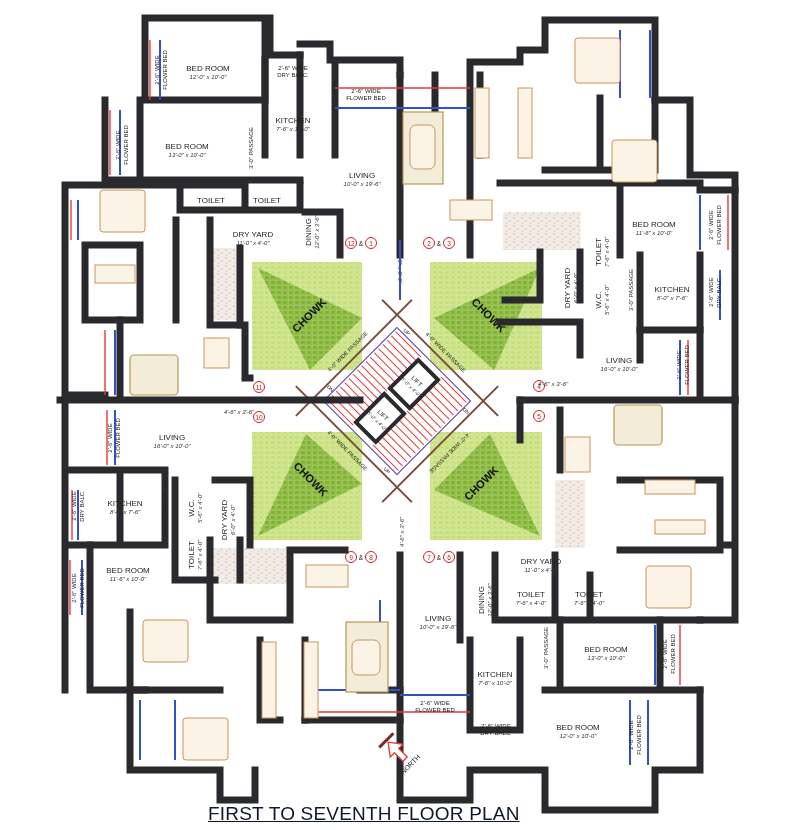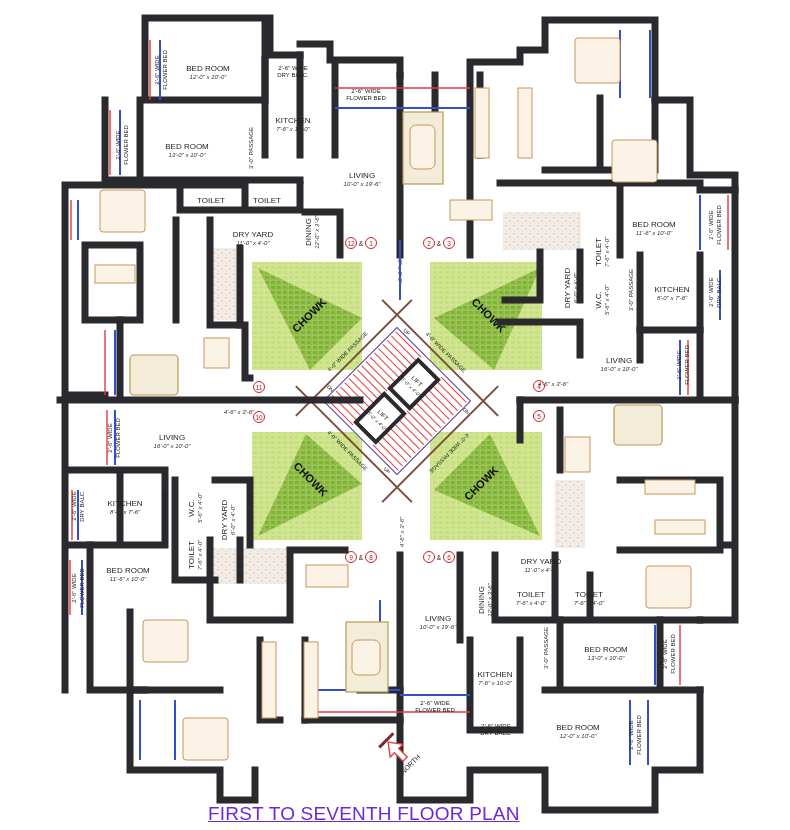--- a/index.html
+++ b/index.html
@@ -10,21 +10,21 @@
   .win-b { stroke:#3450c8; stroke-width:2; fill:none; }
   .lbl { font-family:"Liberation Sans", sans-serif; font-size:8px; fill:#222; text-anchor:middle; }
   .dim { font-family:"Liberation Sans", sans-serif; font-size:6px; fill:#333; text-anchor:middle; font-style:italic; }
   .small { font-family:"Liberation Sans", sans-serif; font-size:6px; fill:#222; text-anchor:middle; }
   .chowk-txt { font-family:"Liberation Sans", sans-serif; font-size:11px; fill:#111; text-anchor:middle; font-weight:bold; }
   .furn { fill:#fbf3e6; stroke:#c9955a; stroke-width:1; }
   .furn2 { fill:#f3ecd8; stroke:#b89a50; stroke-width:1.2; }
   .stair { stroke:#e04040; stroke-width:1; }
   .flat-no { fill:#fff; stroke:#d02020; stroke-width:1; }
   .flat-txt { font-family:"Liberation Sans", sans-serif; font-size:6.5px; fill:#c01818; text-anchor:middle; }
-  #title { position:absolute; left:208px; top:803px; font-size:19px; color:#6d28d9; text-decoration:underline; letter-spacing:0.2px; font-family:"Liberation Sans", sans-serif; }
+  #title { position:absolute; left:208px; top:803px; font-size:19px; color:#0f172a; text-decoration:underline; letter-spacing:0.2px; font-family:"Liberation Sans", sans-serif; }
 </style>
 </head>
 <body>
 
 <svg id="plan" viewBox="0 0 790 830" xmlns="http://www.w3.org/2000/svg">
   <defs>
     <pattern id="tile" width="6" height="5" patternUnits="userSpaceOnUse">
       <rect width="6" height="5" fill="none"></rect>
       <rect x="0.6" y="0.6" width="4.6" height="3.6" fill="none" stroke="#ffffff" stroke-opacity="0.35" stroke-width="0.6"></rect>
     </pattern>

